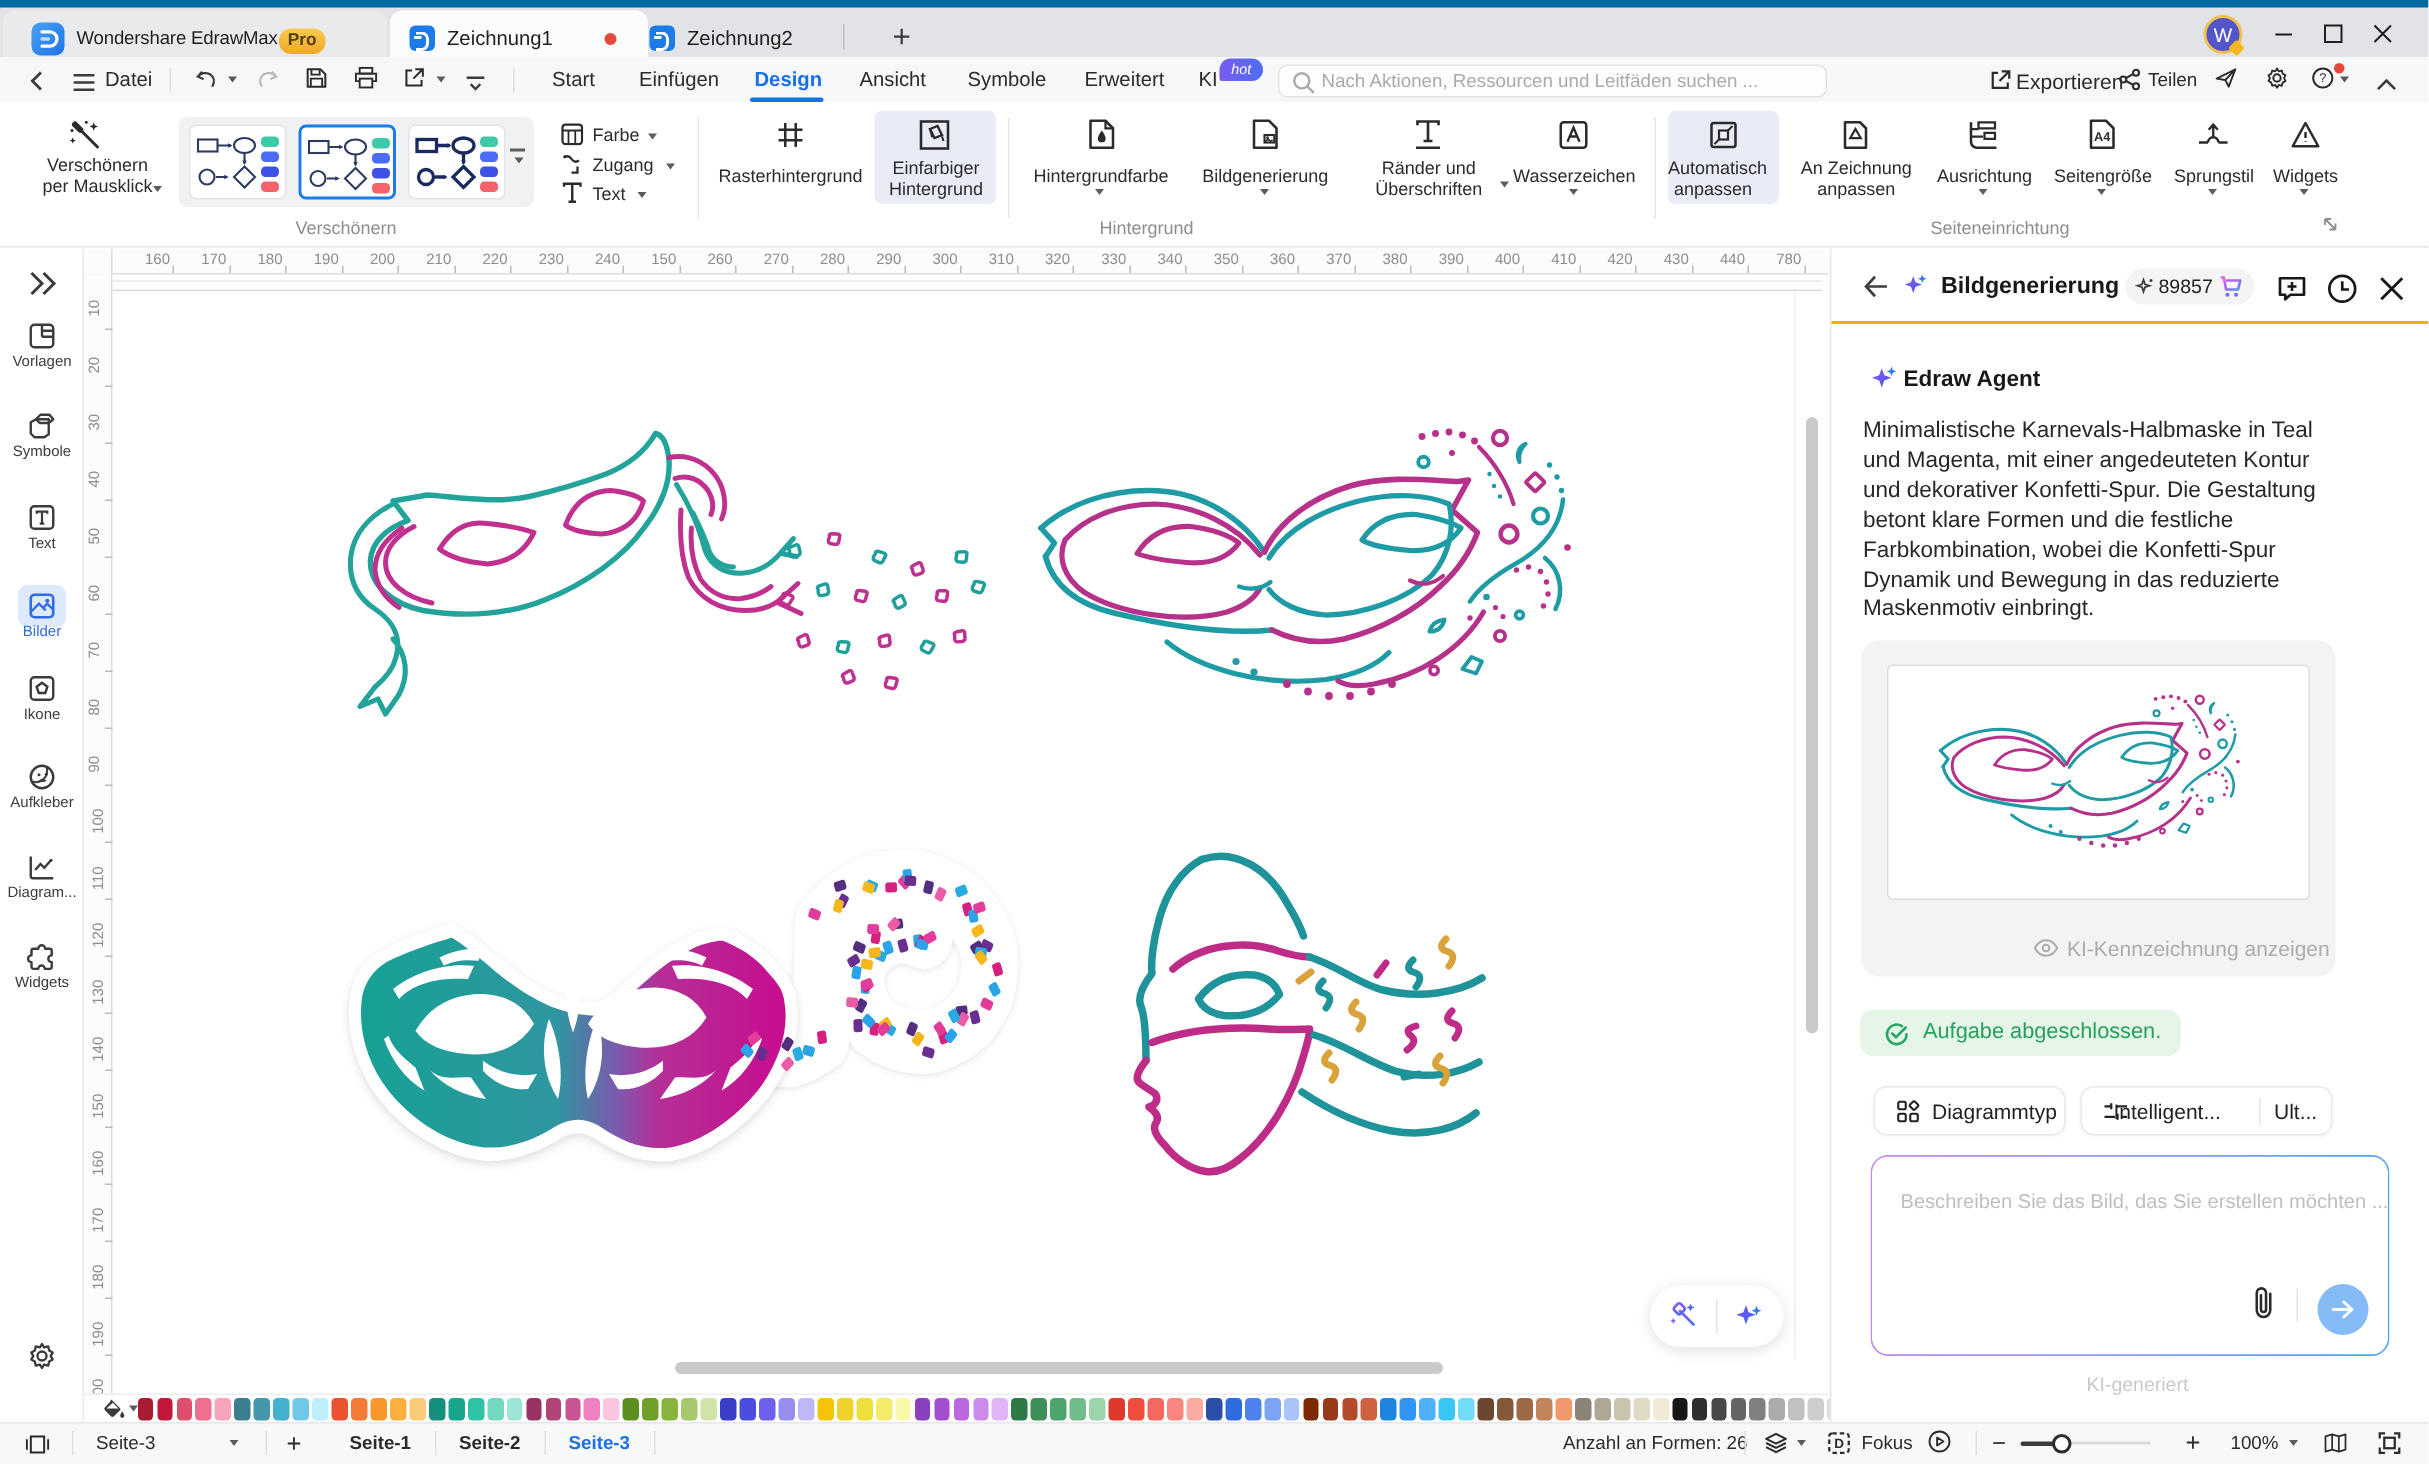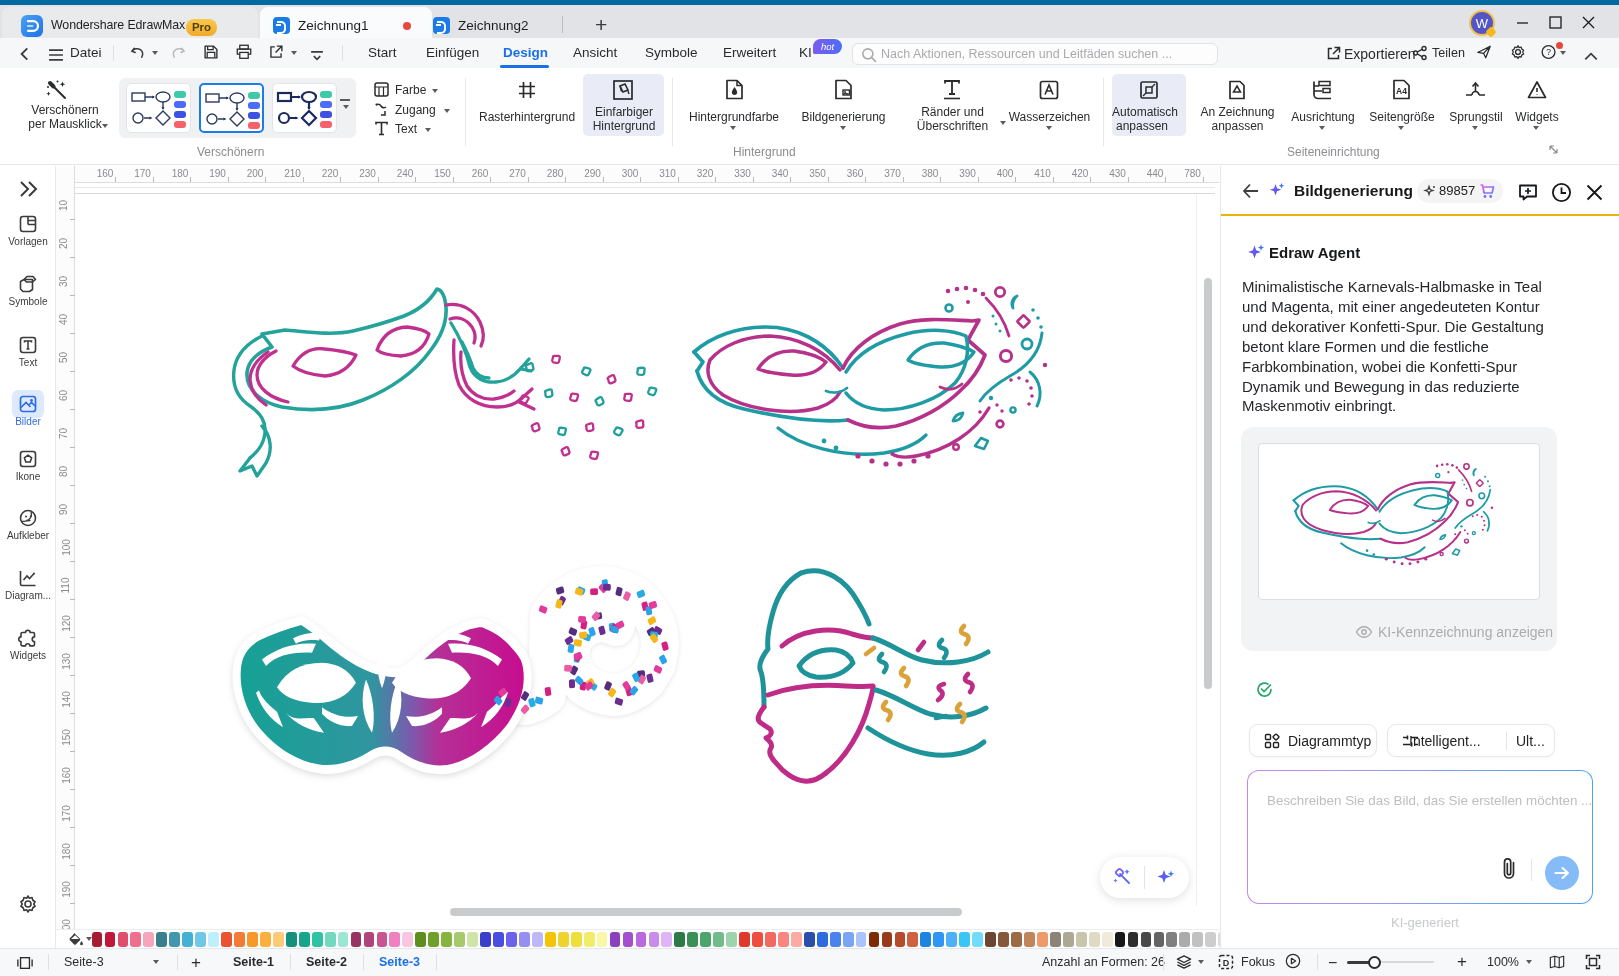--- a/index.html
+++ b/index.html
@@ -728,20 +728,21 @@
  <div id="agname">Edraw Agent</div>
  <div id="para">Minimalistische Karnevals-Halbmaske in Teal<br>und Magenta, mit einer angedeuteten Kontur<br>und dekorativer Konfetti-Spur. Die Gestaltung<br>betont klare Formen und die festliche<br>Farbkombination, wobei die Konfetti-Spur<br>Dynamik und Bewegung in das reduzierte<br>Maskenmotiv einbringt.</div>
  <div id="imgcard">
       <div id="imgbox"></div>
     </div>
  <svg style="left:134px;top:459px" width="18" height="14" viewBox="0 0 18 14">
       <path d="M1.5 7 C3.5 3.5 6 1.8 9 1.8 s5.5 1.7 7.5 5.2 C14.5 10.5 12 12.2 9 12.2 S3.5 10.5 1.5 7z" fill="none" stroke="#ABACAE" stroke-width="1.4"></path>
       <circle cx="9" cy="7" r="2.2" fill="none" stroke="#ABACAE" stroke-width="1.4"></circle>
     </svg>
  <div id="kilabel">KI-Kennzeichnung anzeigen</div>
+ <div id="greenpill">Aufgabe abgeschlossen.</div>
  <svg style="left:35px;top:515px" width="17" height="17" viewBox="0 0 17 17">
       <path d="M15 8.5 a6.5 6.5 0 1 1 -3 -5.4" fill="none" stroke="#27A567" stroke-width="1.7" stroke-linecap="round"></path>
       <path d="M5.5 8 l2.5 2.5 L14.5 4" fill="none" stroke="#27A567" stroke-width="1.7" fill-rule="evenodd" stroke-linecap="round"></path>
     </svg>
  <div class="chipbtn" style="left:28px;width:128px">
       <svg style="left:14px;top:8px" width="16" height="16" viewBox="0 0 16 16">
         <rect x="1.5" y="1.5" width="5" height="5" rx="1" fill="none" stroke="#222" stroke-width="1.4"></rect>
         <rect x="1.5" y="9.5" width="5" height="5" rx="1" fill="none" stroke="#222" stroke-width="1.4"></rect>
         <rect x="9.5" y="9.5" width="5" height="5" rx="1" fill="none" stroke="#222" stroke-width="1.4"></rect>
         <rect x="9.7" y="1.7" width="4.6" height="4.6" rx="1" transform="rotate(45 12 4)" fill="none" stroke="#222" stroke-width="1.4"></rect>

